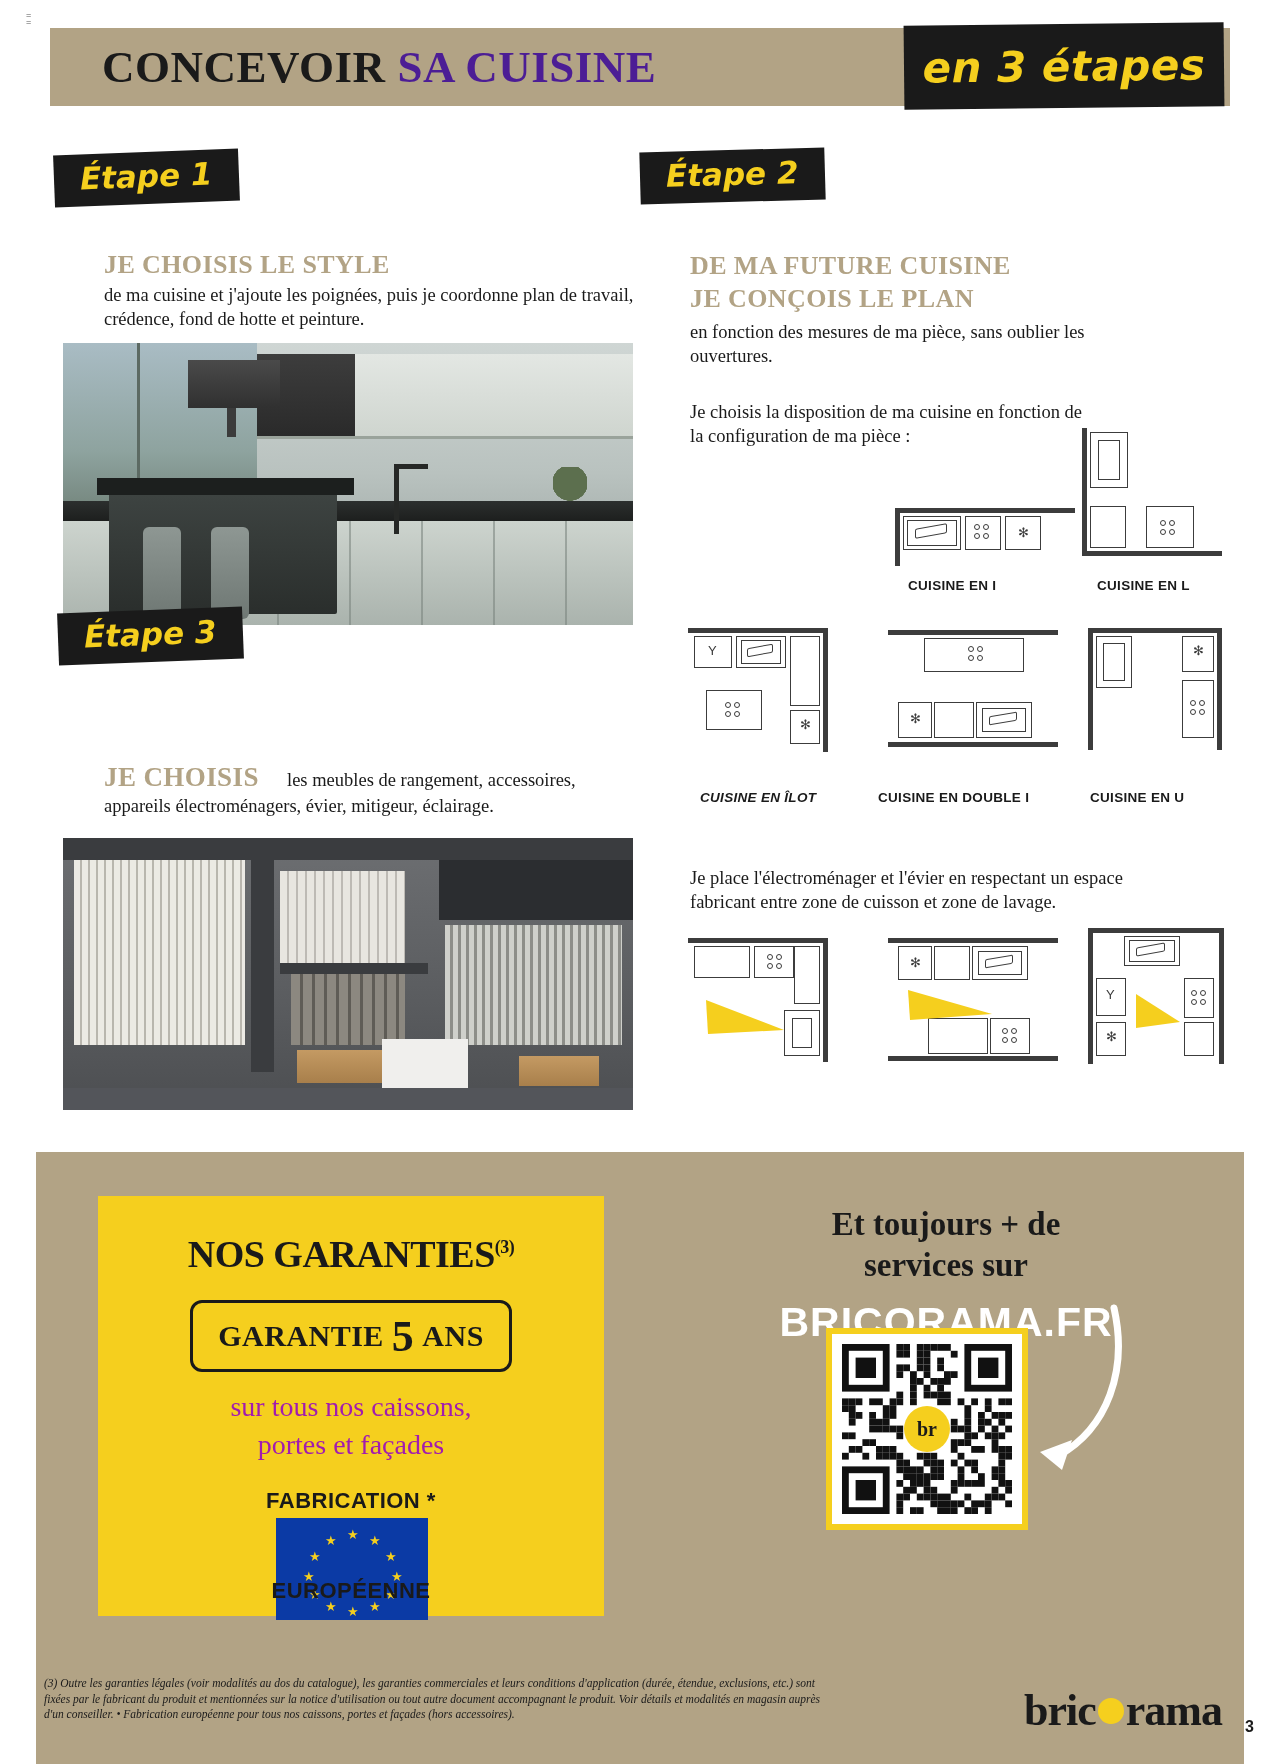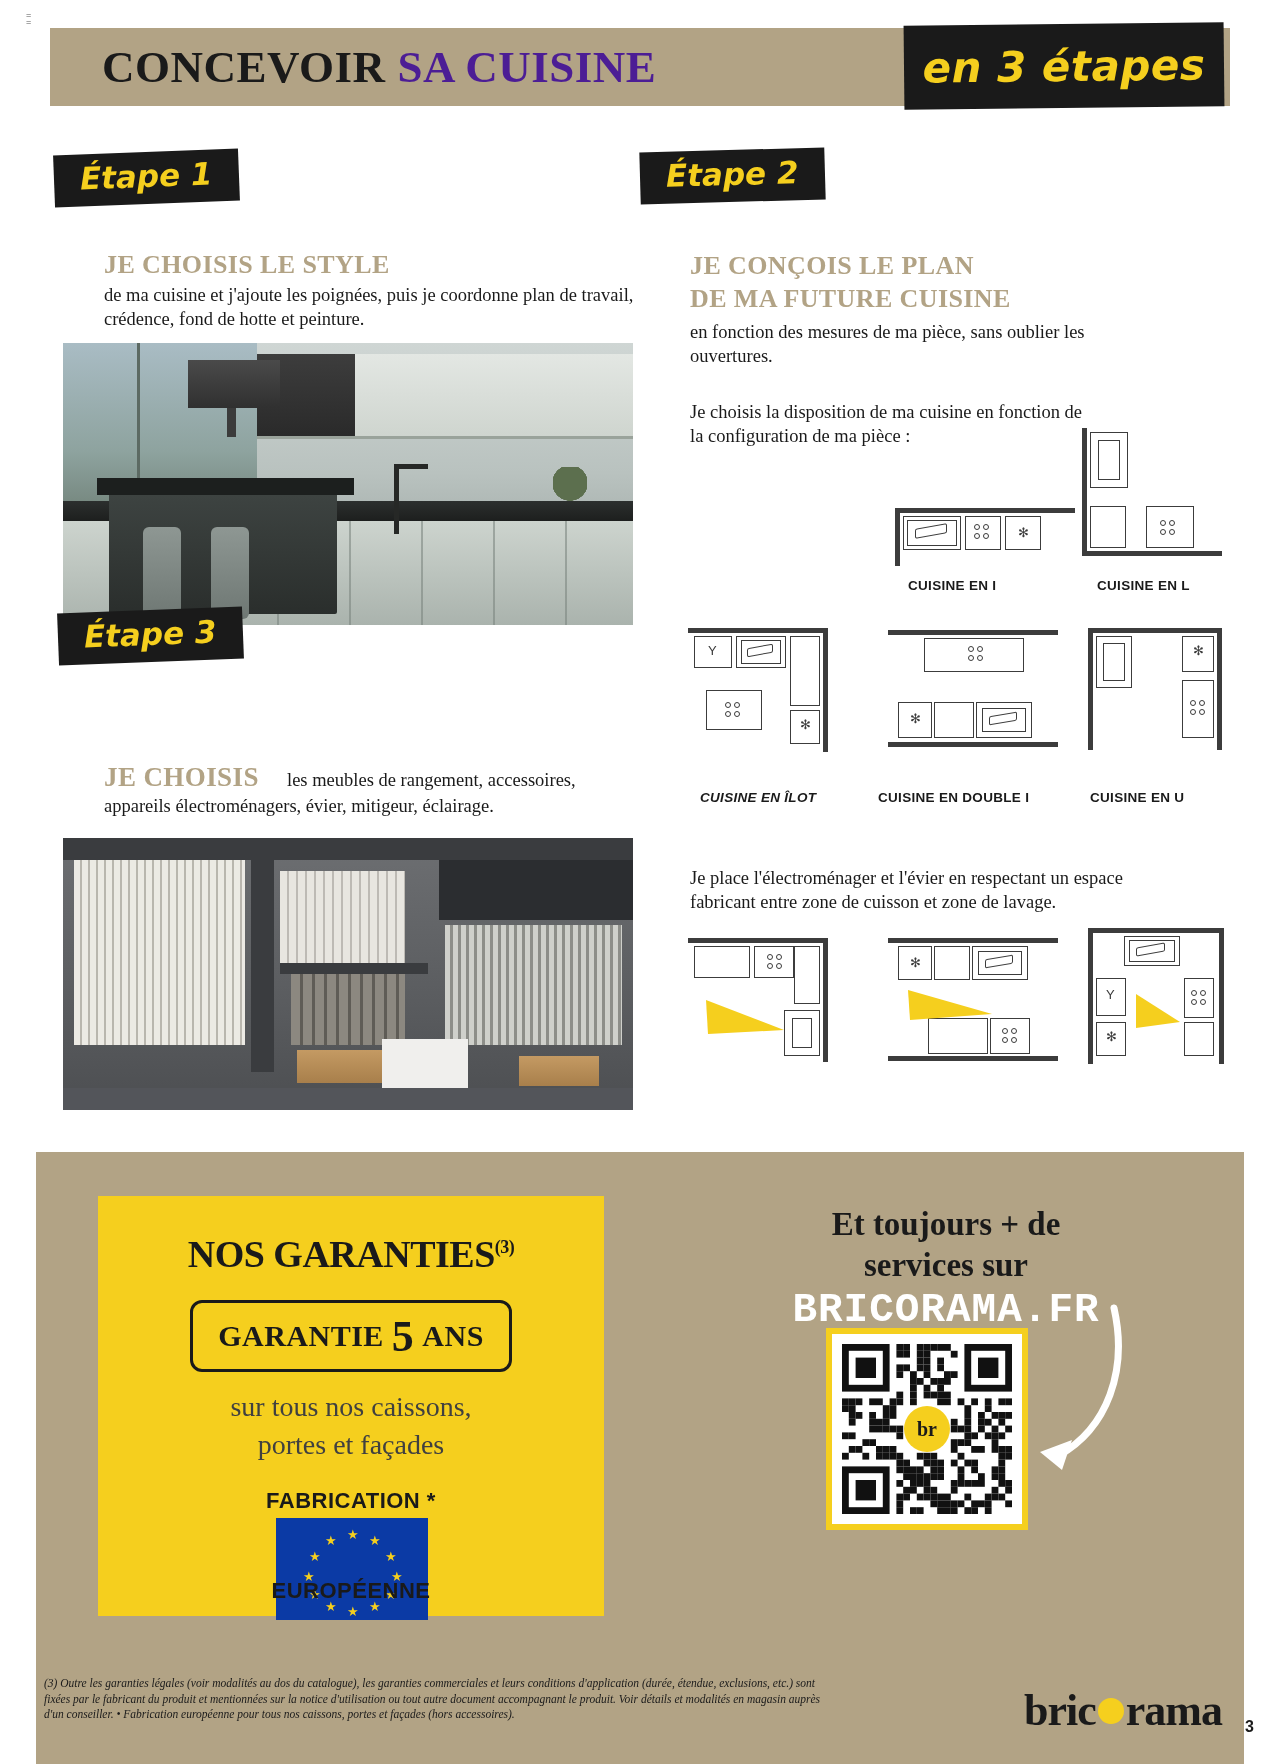--- a/index.html
+++ b/index.html
@@ -182,21 +182,21 @@
   .g-box {
     position:absolute; left: 92px; top: 104px; width: 322px; height: 72px;
     border: 3px solid #1a1a1a; border-radius: 12px;
     display:flex; align-items:center; justify-content:center;
     font-family:"Liberation Serif", serif; font-weight:bold;
     font-size: 30px; color:#1a1a1a; letter-spacing: 0.5px; gap:8px;
   }
   .g-box .big { font-size: 44px; }
   .g-sub {
     position:absolute; left:0; right:0; top: 192px; text-align:center;
-    font-family:"Liberation Serif", serif; font-size: 28px; color:#404040; line-height:1.35;
+    font-family:"Liberation Serif", serif; font-size: 28px; color:#a21caf; line-height:1.35;
   }
   .fab-top, .fab-bot {
     position:absolute; left:0; right:0; text-align:center;
     font-family:"Liberation Sans", sans-serif; font-weight:bold; font-size: 22px; color:#1a1a1a;
     letter-spacing: 0.5px;
   }
   .fab-top { top: 292px; }
   .fab-bot { top: 382px; }
   .euflag {
     position:absolute; left: 178px; top: 322px; width: 152px; height: 102px;
@@ -205,22 +205,22 @@
   .euflag .star {
     position:absolute; color:#f5cf1e; font-size: 13px; line-height:1;
   }
 
   .right-col { position: absolute; left: 640px; top: 52px; width: 540px; }
   .r-title {
     text-align:center; font-family:"Liberation Serif", serif; font-weight:bold;
     font-size: 33px; color:#1a1a1a; line-height:1.25;
   }
   .r-url {
-    text-align:center; 
-    font-family:Liberation Mono, monospace; font-weight:bold;
+    text-align:center; margin-top: 12px;
+    font-family:Liberation Sans, sans-serif; font-weight:bold;
     font-size: 41px; color:#ffffff; letter-spacing: 1px;
   }
   .qr-wrap {
     position:absolute; left: 790px; top: 176px; width: 202px; height: 202px;
     background:#ffffff; padding: 10px; border: 6px solid #f5cf1e;
   }
   .qr { width:100%; height:100%; position:relative; background:#ffffff; }
   .qr-center {
     position:absolute; left:50%; top:50%; transform:translate(-50%,-50%);
     width:46px; height:46px; background:#f5cf1e; border-radius:50%;
@@ -311,22 +311,22 @@
     <div class="s-white" style="left:56%;top:74%;width:15%;height:18%;"></div>
     <div class="s-box" style="left:80%;top:80%;width:14%;height:11%;"></div>
     <div class="s-dark" style="left:0;top:92%;width:100%;height:8%;background:#53555a;"></div>
   </div>
 </div>
 
 <div class="step-badge" id="step2">
   <span>Étape 2</span>
 </div>
 <div class="hd" id="c2-head">
+  <div>DE MA FUTURE CUISINE</div>
   <div>JE CONÇOIS LE PLAN</div>
-  <div>DE MA FUTURE CUISINE</div>
 </div>
 <div class="para" id="c2-par">en fonction des mesures de ma pièce, sans oublier les ouvertures.</div>
 <div class="para" id="c2-par2">Je choisis la disposition de ma cuisine en fonction de la configuration de ma pièce :</div>
 <div class="para" id="c2-par3">Je place l'électroménager et l'évier en respectant un espace fabricant entre zone de cuisson et zone de lavage.</div>
 
 <div class="plan" id="plan-i" style="left:895px; top:508px; width:180px; height:60px;">
   <div class="wall" style="left:0;top:0;width:180px;height:5px;"></div>
   <div class="wall" style="left:0;top:0;width:5px;height:58px;"></div>
   <div class="cab" style="left:8px;top:8px;width:58px;height:34px;"></div>
   <div class="sink" style="left:12px;top:12px;width:50px;height:26px;"></div>

